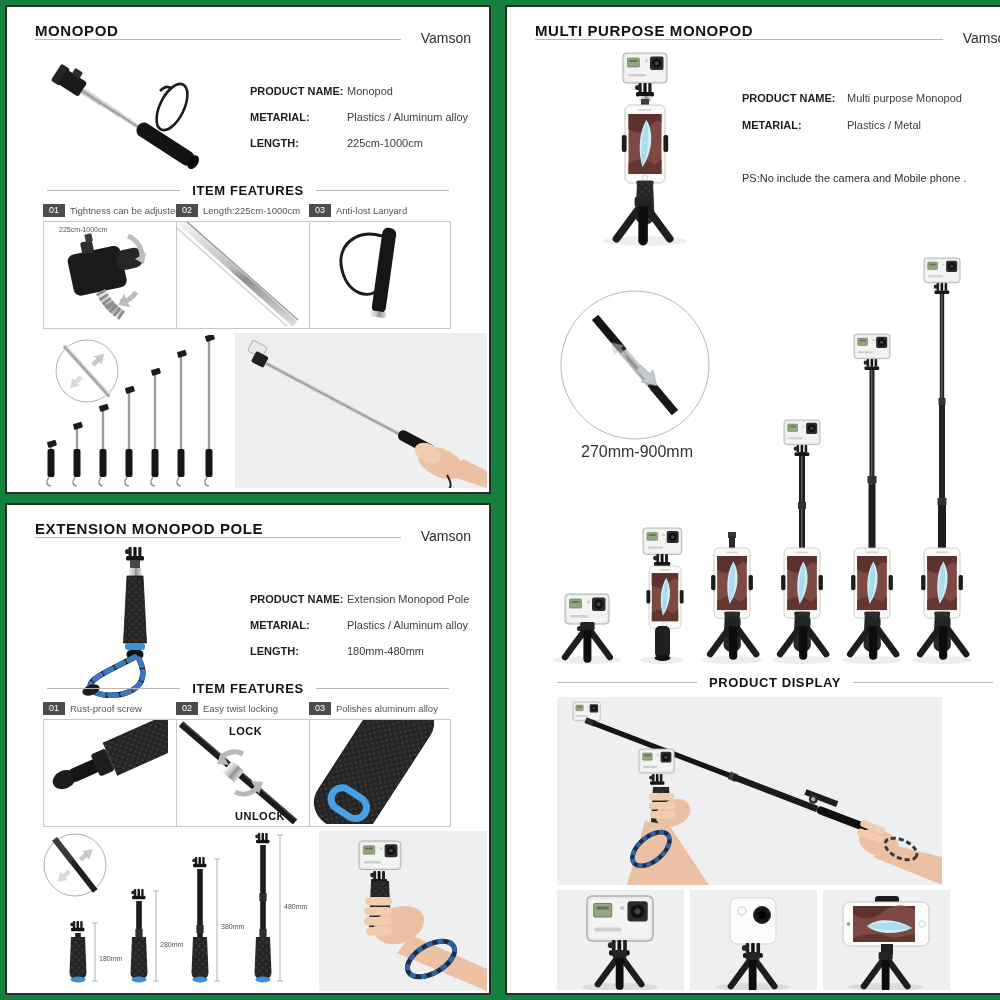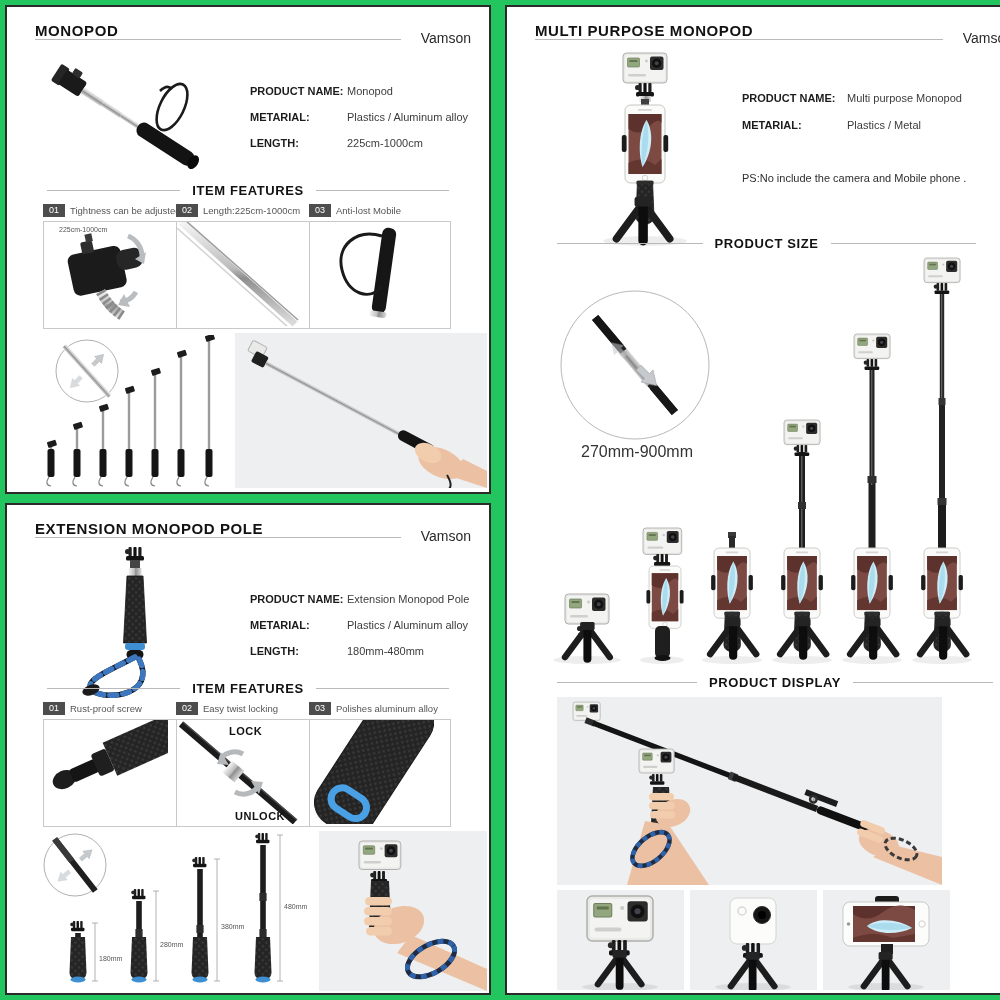--- a/index.html
+++ b/index.html
@@ -1,16 +1,16 @@
 <!DOCTYPE html>
 <html><head>
 <meta charset="utf-8">
 <style>
   html,body{margin:0;padding:0;background:#fff;}
-  #stage{position:relative;width:1000px;height:1000px;background:#22c55e;
+  #stage{position:relative;width:1000px;height:1000px;background:#15803d;
          font-family:"Liberation Sans",sans-serif;overflow:hidden;}
   .panel{position:absolute;background:#fff;border:2px solid #2b2b2b;overflow:hidden;}
   #panel-monopod{left:5px;top:5px;width:482px;height:485px;}
   #panel-extension{left:5px;top:503px;width:482px;height:488px;}
   #panel-multi{left:505px;top:5px;width:485px;height:986px;padding-left:39px;}
   .p-title{position:absolute;left:28px;top:15px;font-size:15px;font-weight:bold;
            letter-spacing:.6px;color:#121212;white-space:nowrap;}
   .head-line{position:absolute;left:28px;right:88px;top:32px;border-top:1px solid #b9b9b9;}
   .brand{position:absolute;right:18px;top:23px;font-size:14px;color:#2a2a2a;}
   .specs{position:absolute;}
@@ -174,21 +174,21 @@
         <svg width="124" height="104" viewBox="0 0 124 104">
           <line x1="4" y1="0" x2="118" y2="102" stroke="url(#silH)" stroke-width="7"></line>
           <line x1="8" y1="-2" x2="121" y2="98" stroke="#9c9c9c" stroke-width="1.5"></line>
           <line x1="0" y1="6" x2="112" y2="106" stroke="#d2d2d2" stroke-width="1.5"></line>
         </svg>
       </div>
     </div>
     <div class="feat" style="left:302px;top:196px">
       <div class="feat-head">
         <span class="feat-num">03</span>
-        <span class="feat-label">Anti-lost Mobile</span>
+        <span class="feat-label">Anti-lost Lanyard</span>
       </div>
       <div class="feat-box">
         <svg width="124" height="104" viewBox="0 0 124 104">
           <g transform="translate(80,6) rotate(8)">
             <rect x="-7" y="0" width="14" height="86" rx="6" fill="#161616"></rect>
             <rect x="-8.5" y="84" width="17" height="6" rx="3" fill="url(#silV)"></rect>
           </g>
           <path d="M72,14 C46,6 26,24 32,48 C38,72 60,80 72,64" fill="none" stroke="#1a1a1a" stroke-width="3"></path>
         </svg>
       </div>
@@ -455,25 +455,20 @@
         <div class="spec-label" style="width:105px">PRODUCT NAME:</div>
         <div class="spec-value">Multi purpose Monopod</div>
       </div>
       <div class="spec-row" style="height:27px">
         <div class="spec-label" style="width:105px">METARIAL:</div>
         <div class="spec-value">Plastics / Metal</div>
       </div>
     </div>
     <div class="note" style="left:235px;top:165px">PS:No include the camera and Mobile phone .</div>
 
-    <div class="divider" style="left:50px;right:55px;top:228px">
-      <div class="dl"></div>
-      <div class="dt">PRODUCT SIZE</div>
-      <div class="dl"></div>
-    </div>
 
     <svg class="art" style="left:8px;top:245px" width="470" height="412" viewBox="0 0 470 412">
       <circle cx="120" cy="113" r="74" fill="#fff" stroke="#b8b8b8"></circle>
       <g transform="translate(120,113) rotate(50)">
         <rect x="-62" y="-4" width="124" height="8" fill="#222"></rect>
         <rect x="-62" y="-4" width="40" height="8" fill="#151515"></rect>
         <rect x="-18" y="-4.8" width="42" height="9.6" fill="url(#silH)" opacity="0.9"></rect>
         <rect x="28" y="-4" width="34" height="8" fill="#181818"></rect>
       </g>
       <use href="#blockArrow" transform="translate(132,124) rotate(135) scale(0.85)"></use>

